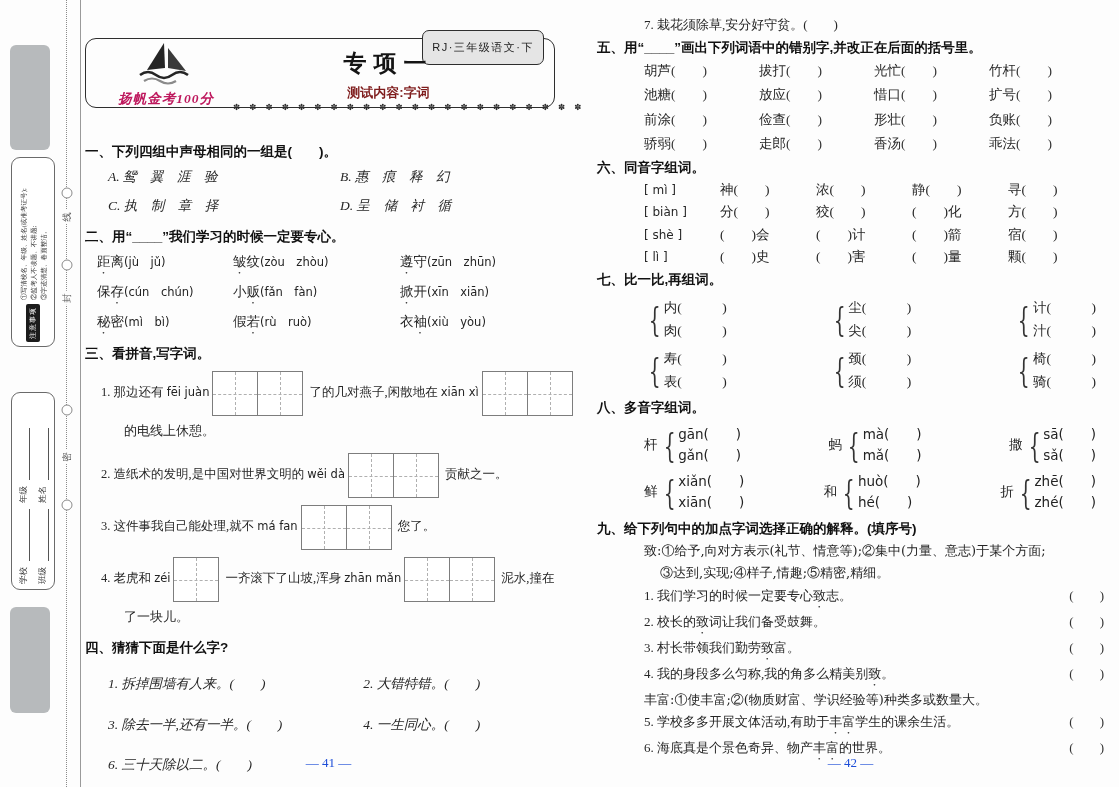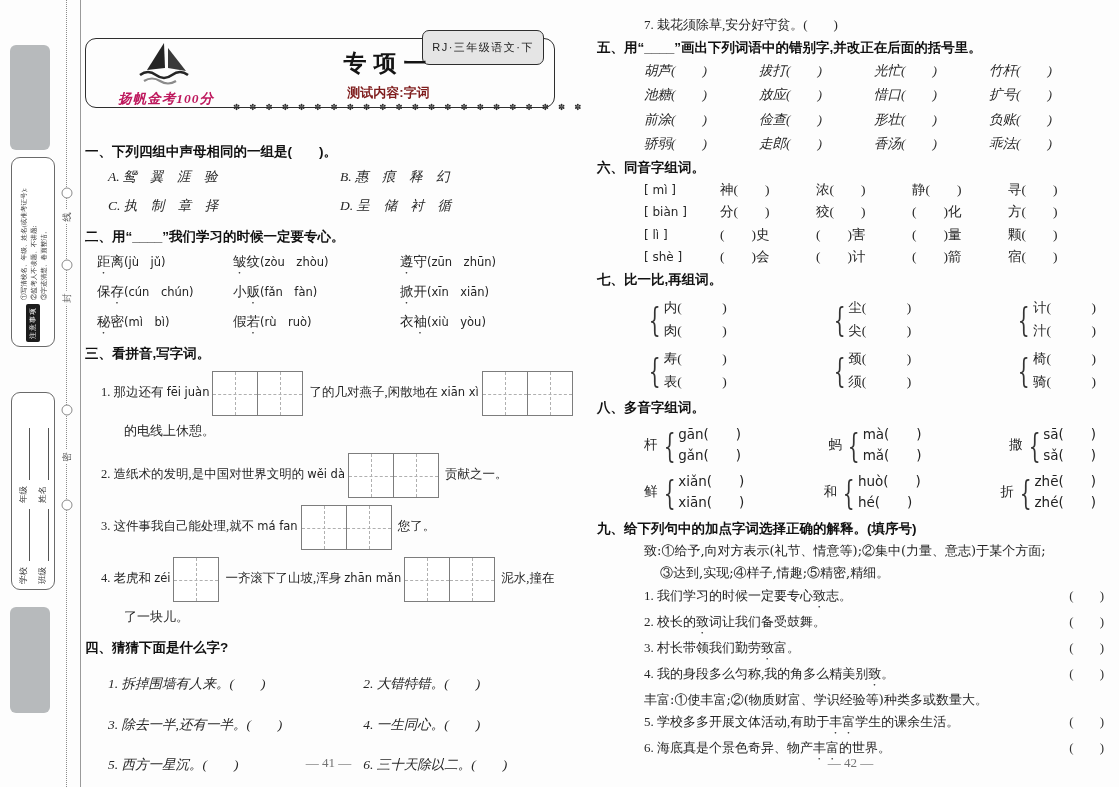--- a/index.html
+++ b/index.html
@@ -61,26 +61,26 @@
   .s3item{white-space:nowrap;font-size:12.5px;padding-left:16px;margin-top:7px;}
   .s3cont{font-size:13px;line-height:30px;padding-left:39px;}
   .wg{display:inline-flex;border:1px solid #7d7d7d;vertical-align:middle;margin:0 3px;position:relative;background:#fff;}
   .wc{width:44px;height:43px;position:relative;}
   .wc + .wc{border-left:1px solid #7d7d7d;}
   .wc::before{content:'';position:absolute;left:50%;top:0;bottom:0;border-left:1px dashed #b0b0b0;}
   .wc::after{content:'';position:absolute;top:50%;left:0;right:0;border-top:1px dashed #b0b0b0;}
   
   .riddle{line-height:28.5px;font-size:13.5px;margin-top:12px;}
   .riddle span:first-child{width:55%;}
-  .pno{position:absolute;bottom:16px;left:0;right:0;text-align:center;font-size:13px;color:#737373;}
+  .pno{position:absolute;bottom:16px;left:0;right:0;text-align:center;font-size:13px;color:#1d4ed8;}
   
   #pR .hd{line-height:22px;}
   .r-ind{padding-left:47px;}
   .s5row{line-height:24.5px;font-size:13.5px;}
-  .s5row .cell{width:25%;display:flex;font-style:italic;}
+  .s5row .cell{width:25%;display:flex;}
   .s6row{line-height:22.5px;font-size:13.5px;}
   .s6key{flex:0 0 76px;font-family:"DejaVu Sans",sans-serif;font-size:12px;}
   .s6row .cell{flex:1;}
   .pairs{justify-content:space-between;padding-right:8px;margin-top:5px;}
   .pair{display:flex;align-items:center;}
   .brace{font-family:"DejaVu Serif",serif;font-size:34px;font-weight:400;color:#333;
          transform:scaleX(.55);line-height:1;margin-right:-2px;}
   .pcol{display:flex;flex-direction:column;line-height:23px;font-size:13.5px;}
   .pcol.pyl{line-height:21px;}
   .mchar{font-size:13.5px;margin-right:1px;}
@@ -216,21 +216,20 @@
   <div class="hd" style="margin-top:6px">四、猜猜下面是什么字?</div>
   <div class="row riddle ind">
     <span>1. 拆掉围墙有人来。(　　)</span>
     <span>2. 大错特错。(　　)</span>
   </div>
   <div class="row riddle ind">
     <span>3. 除去一半,还有一半。(　　)</span>
     <span>4. 一生同心。(　　)</span>
   </div>
   <div class="row riddle ind">
-    <span>5. 西方一星沉。(　　)</span>
     <span>6. 三十天除以二。(　　)</span>
   </div>
 
   <div class="pno">— 41 —</div>
 </div>
 
 <div id="pR" class="page" style="height:787px;">
 
   <div class="s9line r-ind" style="margin-top:14px">7. 栽花须除草,安分好守贫。(　　)</div>
 
@@ -317,33 +316,33 @@
     <span class="cell">寻(　　)</span>
   </div>
   <div class="row s6row r-ind">
     <span class="s6key">[ biàn ]</span>
     <span class="cell">分(　　)</span>
     <span class="cell">狡(　　)</span>
     <span class="cell">(　　)化</span>
     <span class="cell">方(　　)</span>
   </div>
   <div class="row s6row r-ind">
+    <span class="s6key">[ shè ]</span>
+    <span class="cell">(　　)会</span>
+    <span class="cell">(　　)计</span>
+    <span class="cell">(　　)箭</span>
+    <span class="cell">宿(　　)</span>
+  </div>
+  <div class="row s6row r-ind">
     <span class="s6key">[ lì ]</span>
     <span class="cell">(　　)史</span>
     <span class="cell">(　　)害</span>
     <span class="cell">(　　)量</span>
     <span class="cell">颗(　　)</span>
   </div>
-  <div class="row s6row r-ind">
-    <span class="s6key">[ shè ]</span>
-    <span class="cell">(　　)会</span>
-    <span class="cell">(　　)计</span>
-    <span class="cell">(　　)箭</span>
-    <span class="cell">宿(　　)</span>
-  </div>
 
   <div class="hd">七、比一比,再组词。</div>
   <div class="row pairs r-ind">
     <span class="pair">
         <span class="brace">{</span>
         <span class="pcol">
           <span>内(　　　)</span>
           <span>肉(　　　)</span>
         </span>
       </span>

